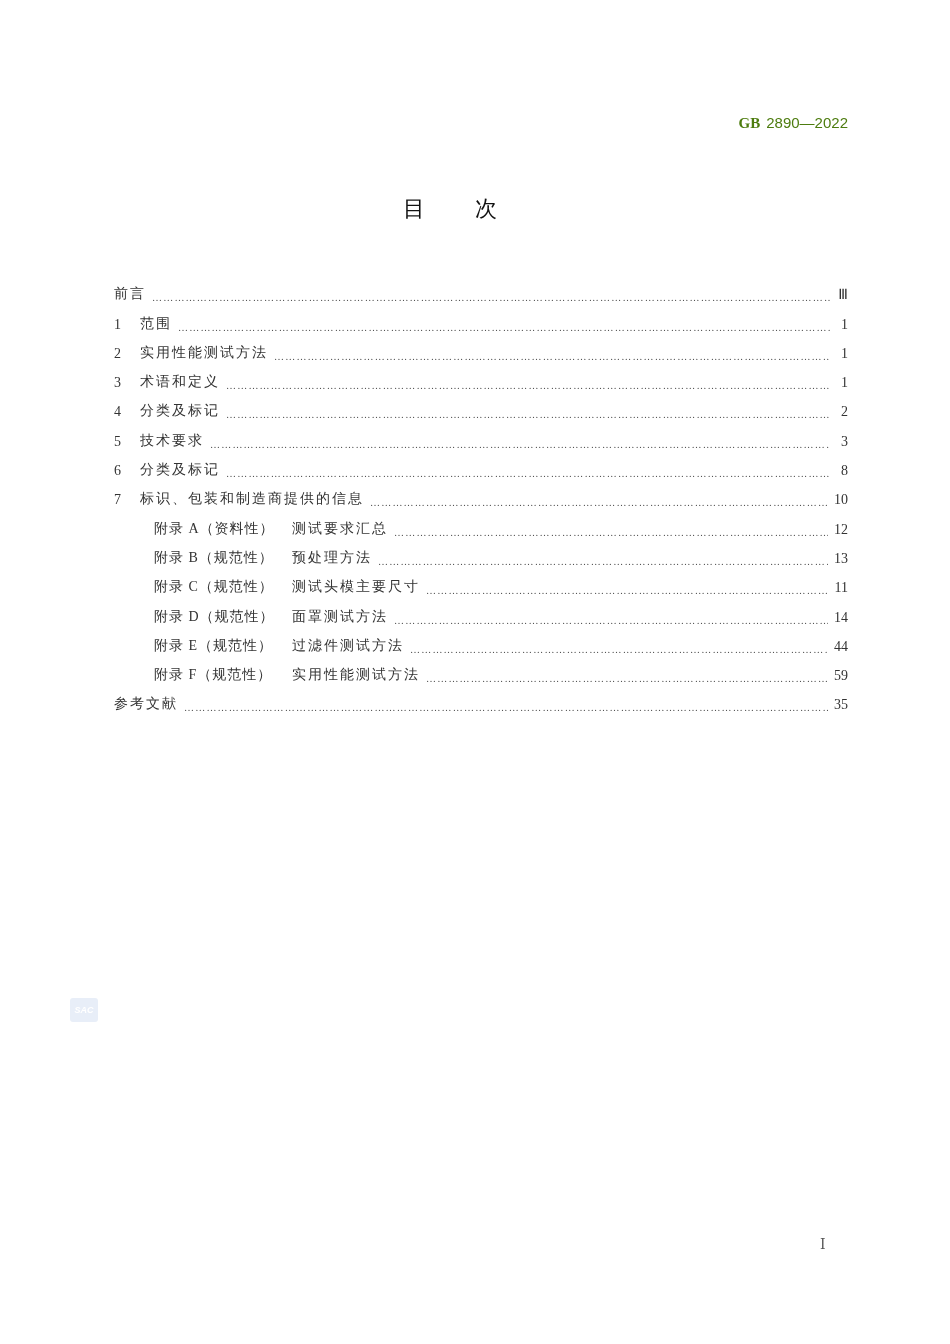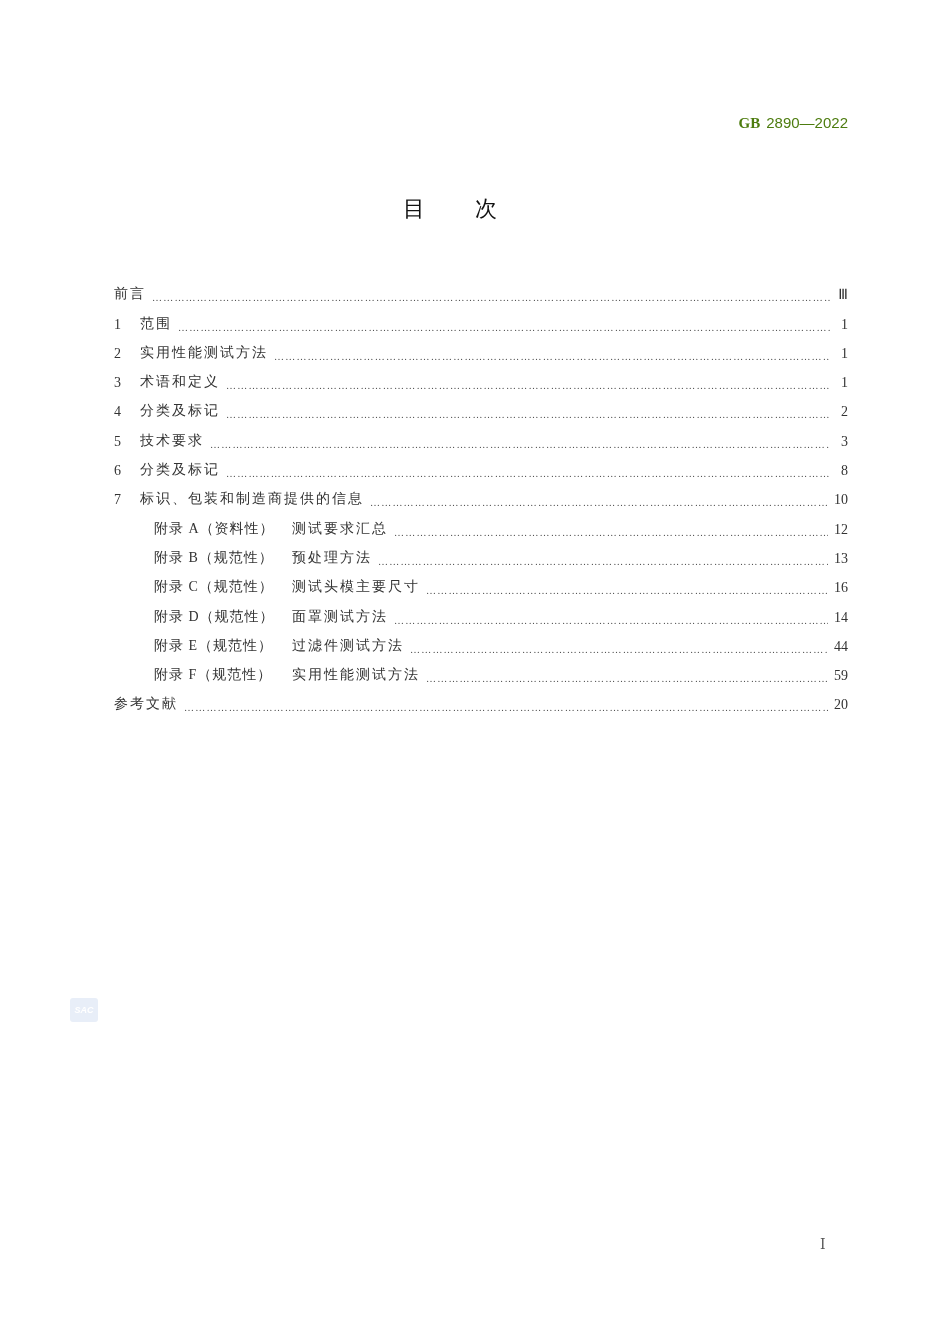--- a/index.html
+++ b/index.html
@@ -90,21 +90,21 @@
   <div class="toc-row">
     <span class="appx">附录 B（规范性）</span>
     <span class="label">预处理方法</span>
     <span class="dots">……………………………………………………………………………………………………………………………………………………………………………………………………</span>
     <span class="page">13</span>
   </div>
   <div class="toc-row">
     <span class="appx">附录 C（规范性）</span>
     <span class="label">测试头模主要尺寸</span>
     <span class="dots">……………………………………………………………………………………………………………………………………………………………………………………………………</span>
-    <span class="page">16</span>
+    <span class="page">11</span>
   </div>
   <div class="toc-row">
     <span class="appx">附录 D（规范性）</span>
     <span class="label">面罩测试方法</span>
     <span class="dots">……………………………………………………………………………………………………………………………………………………………………………………………………</span>
     <span class="page">14</span>
   </div>
   <div class="toc-row">
     <span class="appx">附录 E（规范性）</span>
     <span class="label">过滤件测试方法</span>
@@ -113,19 +113,19 @@
   </div>
   <div class="toc-row">
     <span class="appx">附录 F（规范性）</span>
     <span class="label">实用性能测试方法</span>
     <span class="dots">……………………………………………………………………………………………………………………………………………………………………………………………………</span>
     <span class="page">59</span>
   </div>
   <div class="toc-row">
     <span class="label">参考文献</span>
     <span class="dots">……………………………………………………………………………………………………………………………………………………………………………………………………</span>
-    <span class="page">20</span>
+    <span class="page">35</span>
   </div>
 </div>
 
 <div class="logo">SAC</div>
 
 <div class="folio">I</div>
 
 </body></html>

